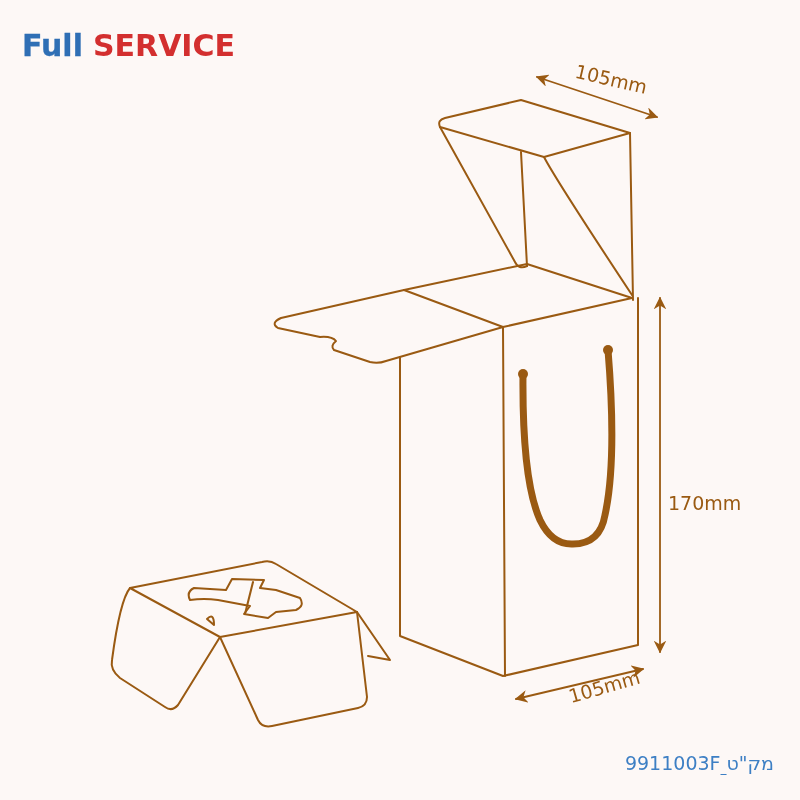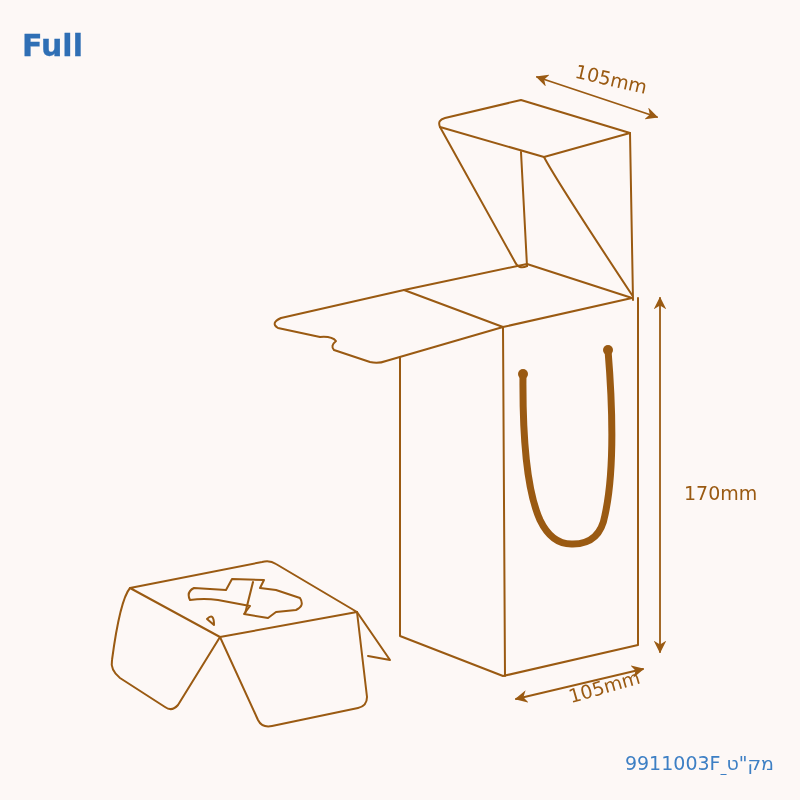--- a/index.html
+++ b/index.html
@@ -24,36 +24,37 @@
       font-weight: bold; font-size: 30px; color: #d32f2f;
       margin-left: 10px; line-height: 36px;
     }
     svg.diagram { position: absolute; left: 0; top: 0; }
     .dim {
       position: absolute; color: #9a5a12;
       font-family: "DejaVu Sans", sans-serif; font-size: 19px;
       white-space: nowrap;
     }
     .dim-top { left: 578px; top: 60px; transform: rotate(13deg); transform-origin: left top; }
-    .dim-height { left: 668px; top: 482px; margin-left: 16px; }
+    .dim-height { left: 668px; top: 492px; }
     .dim-bottom { left: 566px; top: 686px; transform: rotate(-16deg); transform-origin: left top; }
     .sku {
       position: absolute; right: 26px; top: 752px;
       color: #3d7fc4; font-family: "DejaVu Sans", sans-serif;
       font-size: 19px; text-decoration: underline;
       text-underline-offset: 4px; white-space: nowrap;
       direction: ltr;
     }
     .sku span { display: inline-block; text-align: right; }
   </style>
 </head>
 <body>
 
 <div class="logo">
   <span class="logo-full">Full</span>
+  <span class="logo-service">SERVICE</span>
 </div>
 
 <svg class="diagram" width="800" height="800" viewBox="0 0 800 800" xmlns="http://www.w3.org/2000/svg">
   <defs>
     <marker id="arr" viewBox="0 0 10 10" refX="9" refY="5" markerWidth="7" markerHeight="7" orient="auto-start-reverse">
       <path d="M0,0 L10,5 L0,10 L3,5 z" fill="#9a5a12"></path>
     </marker>
   </defs>
   <g fill="none" stroke="#9a5a12" stroke-width="2" stroke-linejoin="round" stroke-linecap="round">
 

